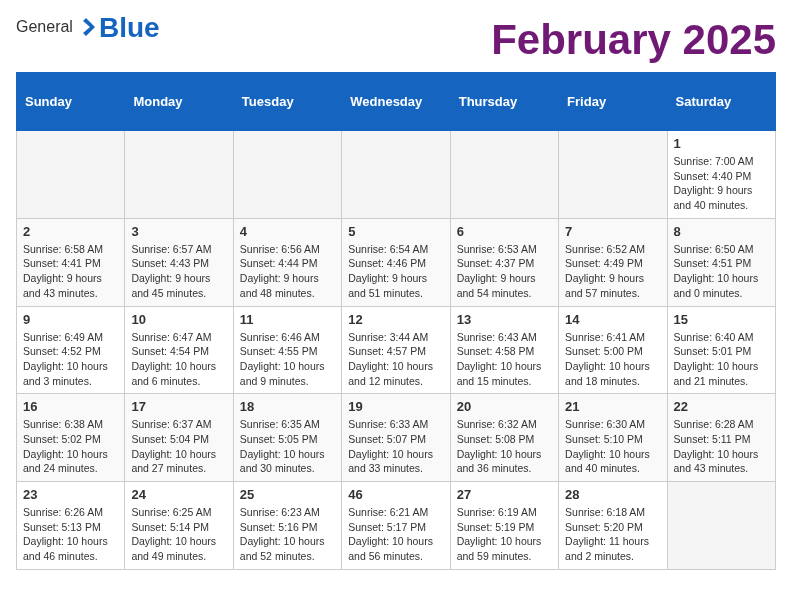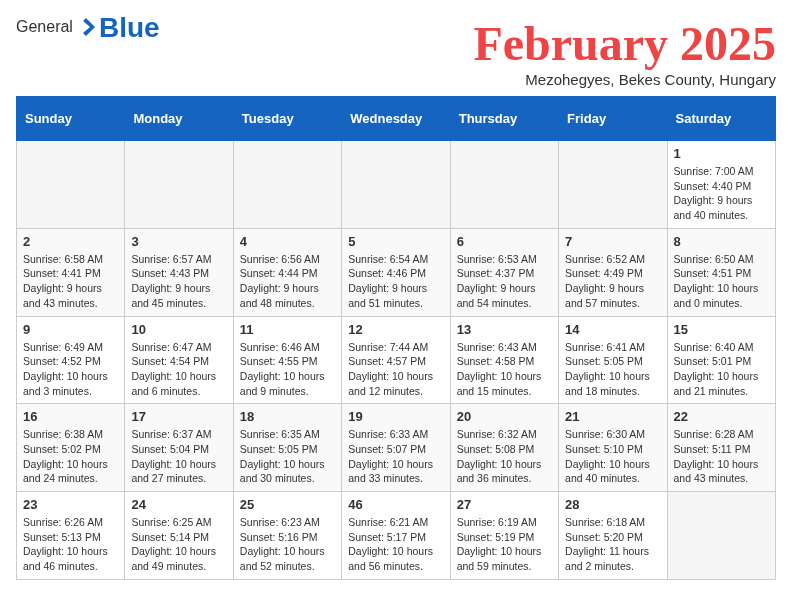--- a/index.html
+++ b/index.html
@@ -20,41 +20,40 @@
       display: flex;
       flex-direction: row;
       align-items: flex-start;
     }
     .logo-general { color: #333; }
     .logo-blue { color: #1565c0; }
     .title-block {
       text-align: right;
     }
     .month-title {
-      font-size: 48px;
+      font-size: 42px;
       font-weight: bold;
-      color: #ef4444;
-      font-family: Liberation Serif, serif;
+      color: #701a75;
     }
     .subtitle {
       font-size: 15px;
       color: #333;
     }
     .calendar {
       width: 100%;
       border-collapse: collapse;
       border: 1px solid #ccc;
     }
     .calendar th {
       background: #1565c0;
       color: #fff;
       font-size: 13px;
       font-weight: bold;
       text-align: left;
-      padding: 14px 8px;
+      padding: 21px 8px;
       border: 1px solid #1565c0;
     }
     .calendar td {
       vertical-align: top;
       border: 1px solid #ccc;
       padding: 5px 6px;
       width: calc(100% / 7);
       min-height: 80px;
       font-size: 10.5px;
       color: #333;
@@ -86,21 +85,20 @@
     <div style="display:flex;align-items:center;gap:2px;">
       <span class="logo-general">General</span>
       <svg width="22" height="22" viewBox="0 0 22 22">
         <path d="M11 2 L20 11 L11 20 L8 17 L15 11 L8 5 Z" fill="#1565c0"></path>
       </svg>
     </div>
     <span class="logo-blue" style="font-size:28px;font-weight:bold;color:#1565c0;margin-top:-4px;margin-left:2px;">Blue</span>
   </div>
   <div class="title-block">
     <div class="month-title">February 2025</div>
-    <div class="subtitle">Mezohegyes, Bekes County, Hungary</div>
   </div>
 </div>
 
 <table class="calendar">
   <thead>
     <tr>
     <th>Sunday</th>
         <th>Monday</th>
         <th>Tuesday</th>
         <th>Wednesday</th>
@@ -182,34 +180,34 @@
 Daylight: 10 hours and 6 minutes.</div>
         </td>
         <td>
           <span class="day-num">11</span>
           <div class="day-info">Sunrise: 6:46 AM
 Sunset: 4:55 PM
 Daylight: 10 hours and 9 minutes.</div>
         </td>
         <td>
           <span class="day-num">12</span>
-          <div class="day-info">Sunrise: 7:44 AM
+          <div class="day-info">Sunrise: 3:44 AM
 Sunset: 4:57 PM
 Daylight: 10 hours and 12 minutes.</div>
         </td>
         <td>
           <span class="day-num">13</span>
           <div class="day-info">Sunrise: 6:43 AM
 Sunset: 4:58 PM
 Daylight: 10 hours and 15 minutes.</div>
         </td>
         <td>
           <span class="day-num">14</span>
           <div class="day-info">Sunrise: 6:41 AM
-Sunset: 5:05 PM
+Sunset: 5:00 PM
 Daylight: 10 hours and 18 minutes.</div>
         </td>
         <td>
           <span class="day-num">15</span>
           <div class="day-info">Sunrise: 6:40 AM
 Sunset: 5:01 PM
 Daylight: 10 hours and 21 minutes.</div>
         </td>
       </tr>
       <tr class="row-alt">

